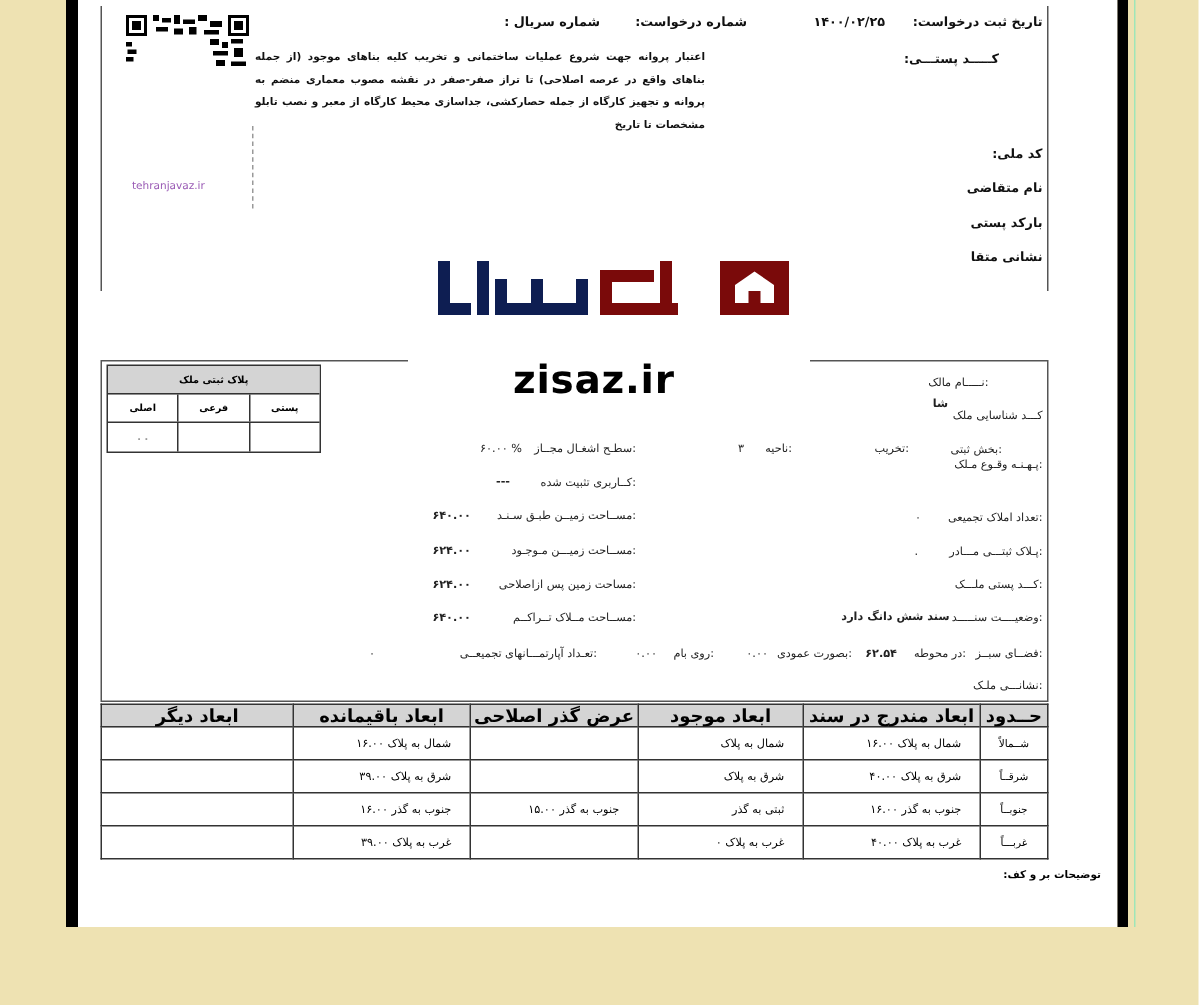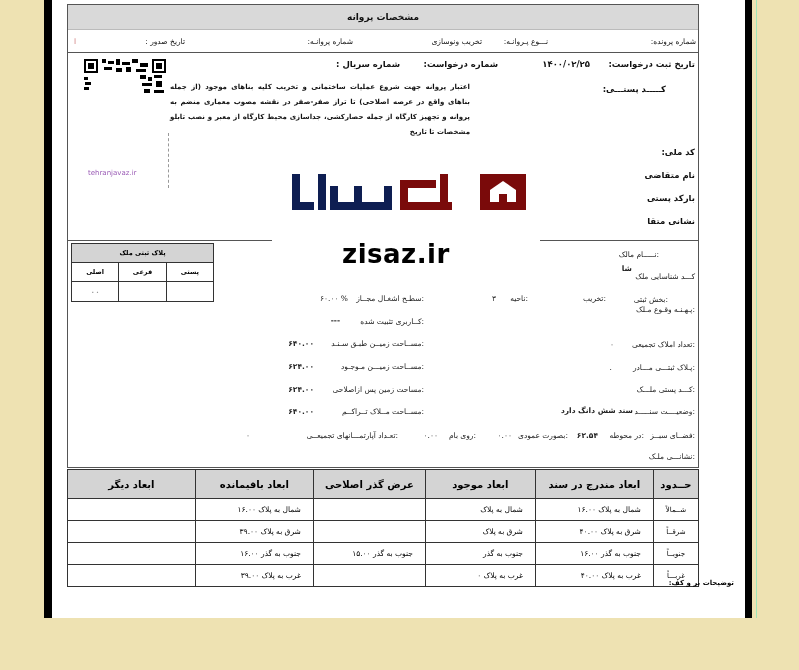--- a/index.html
+++ b/index.html
@@ -32,45 +32,34 @@
   .plate { position: absolute; left: 3px; top: 2px; width: 143px; border: 1px solid #333; direction: rtl; }
   .plate .ph { background: #D4D4D4; height: 19px; text-align: center; line-height: 19px; font-size: 6.5px; font-weight: bold; border-bottom: 1px solid #333; }
   .plate .pr { display: flex; height: 19px; border-bottom: 1px solid #333; }
   .plate .pr:last-child { border-bottom: none; }
   .plate .pc { flex: 1; border-left: 1px solid #333; text-align: center; line-height: 19px; font-size: 6.5px; font-weight: bold; }
   .plate .pc:last-child { border-left: none; }
   .m { position: absolute; font-size: 7.5px; color: #222; white-space: nowrap; }
   .mb { font-weight: bold; }
 
   .dims { position: absolute; left: 67px; top: 469px; width: 632px; border-collapse: collapse; direction: rtl; font-size: 7.5px; }
-  .dims th { background: #D4D4D4; height: 29px; border: 1px solid #333; font-size: 10px; font-weight: bold; }
+  .dims th { background: #D4D4D4; height: 15px; border: 1px solid #333; font-size: 12px; font-weight: bold; }
   .dims td { height: 22px; border: 1px solid #333; padding: 0 12px; text-align: right; white-space: nowrap; }
   .dims td.h { text-align: center; font-size: 7px; }
   .notes { position: absolute; right: 65px; top: 579px; font-size: 7px; font-weight: bold; direction: rtl; }
 </style>
 </head>
 <body>
 
 <div class="bar-left"></div>
 <div class="paper"></div>
 <div class="bar-right"></div>
 <div class="green-edge"></div>
 
 <div class="doc">
-  <div class="box">
-    <div class="titlebar">مشخصات پروانه</div>
-    <div class="row1">
-      <span style="right:2px;">شماره پرونده:</span>
-      <span style="right:150px;">نـــوع پـروانـه:</span>
-      <span style="right:216px;">تخریب ونوسازی</span>
-      <span style="right:345px;">شماره پروانـه:</span>
-      <span style="right:513px;">تاریخ صدور :</span>
-      <span style="left:6px; color:#c77;">ا</span>
-    </div>
-  </div>
   <div class="top-section">
     <svg class="qr" viewBox="0 0 88 38">
       <rect x="2" y="2" width="14" height="14" fill="#000"></rect>
         <rect x="4" y="4" width="10" height="10" fill="#fff"></rect>
         <rect x="6" y="6" width="6" height="6" fill="#000"></rect>
       <rect x="70" y="2" width="14" height="14" fill="#000"></rect>
         <rect x="72" y="4" width="10" height="10" fill="#fff"></rect>
         <rect x="74" y="6" width="6" height="6" fill="#000"></rect>
       <rect x="20" y="2" width="4" height="4" fill="#000"></rect>
         <rect x="26" y="4" width="6" height="3" fill="#000"></rect>
@@ -217,21 +206,21 @@
       <td class="h">شرقــاً</td>
       <td>شرق به پلاک ۴۰.۰۰</td>
       <td>شرق به پلاک</td>
       <td></td>
       <td>شرق به پلاک ۳۹.۰۰</td>
       <td></td>
     </tr>
     <tr>
       <td class="h">جنوبــاً</td>
       <td>جنوب به گذر ۱۶.۰۰</td>
-      <td>جنوب به گذر</td>
+      <td>ثبتی به گذر</td>
       <td>جنوب به گذر ۱۵.۰۰</td>
       <td>جنوب به گذر ۱۶.۰۰</td>
       <td></td>
     </tr>
     <tr>
       <td class="h">غربـــاً</td>
       <td>غرب به پلاک ۴۰.۰۰</td>
       <td>غرب به پلاک ۰</td>
       <td></td>
       <td>غرب به پلاک ۳۹.۰۰</td>

